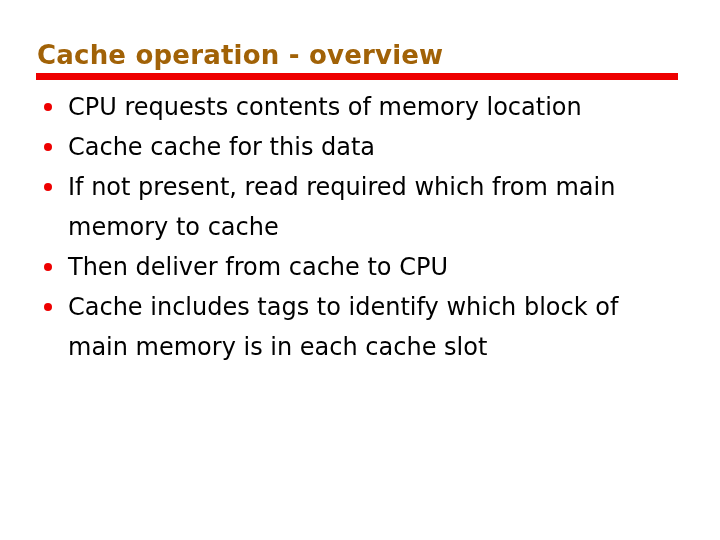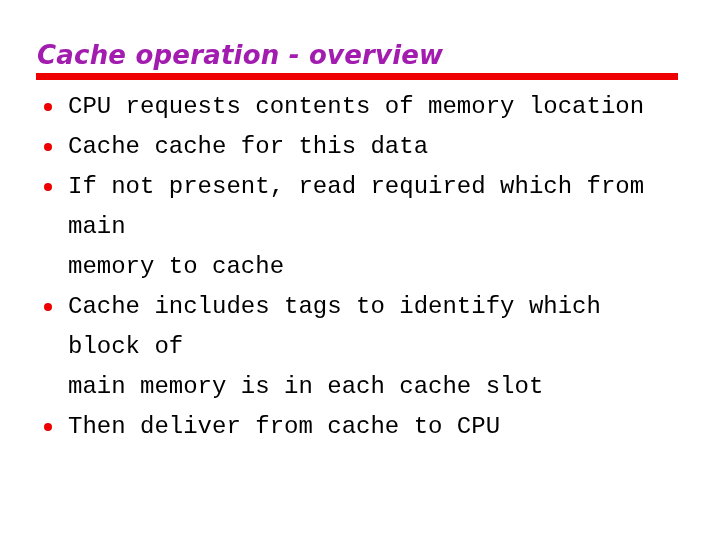--- a/index.html
+++ b/index.html
@@ -11,24 +11,23 @@
     font-family:"DejaVu Sans", sans-serif;
     color:#000000;
   }
   .slide{position:absolute;inset:0;}
   .slide-title{
     position:absolute;
     left:37px;top:40px;
     font-size:26px;
     line-height:30px;
     font-weight:bold;
-    color:#a21caf;
+    color:#a16207;
     letter-spacing:0.2px;
     white-space:nowrap;
-    font-style:italic;
   }
   .title-rule{
     position:absolute;
     left:36px;top:73px;
     width:642px;height:7px;
     background:var(--accent,#ee0000);
   }
   .bullet-list{
     position:absolute;
     left:44px;top:87px;
@@ -47,21 +46,20 @@
     flex:0 0 8px;
     width:8px;height:8px;
     margin-top:16px;
     border-radius:50%;
     background:var(--accent,#ee0000);
   }
   .bullet-text{
     margin-left:16px;
     white-space:pre-line;
     color:#000000;
-    font-family:Liberation Mono, monospace;
   }
 </style>
 </head>
 <body style="--accent: #ee0000;">
 
 <div class="slide">
   <div class="slide-title">Cache operation - overview</div>
   <div class="title-rule"></div>
   <ul class="bullet-list">
       <li class="bullet-item">
@@ -72,21 +70,21 @@
         <span class="bullet-dot"></span>
         <span class="bullet-text">Cache cache for this data</span>
       </li>
       <li class="bullet-item">
         <span class="bullet-dot"></span>
         <span class="bullet-text">If not present, read required which from main
 memory to cache</span>
       </li>
       <li class="bullet-item">
         <span class="bullet-dot"></span>
-        <span class="bullet-text">Cache includes tags to identify which block of
-main memory is in each cache slot</span>
+        <span class="bullet-text">Then deliver from cache to CPU</span>
       </li>
       <li class="bullet-item">
         <span class="bullet-dot"></span>
-        <span class="bullet-text">Then deliver from cache to CPU</span>
+        <span class="bullet-text">Cache includes tags to identify which block of
+main memory is in each cache slot</span>
       </li>
     </ul>
 </div>
 
 </body></html>

